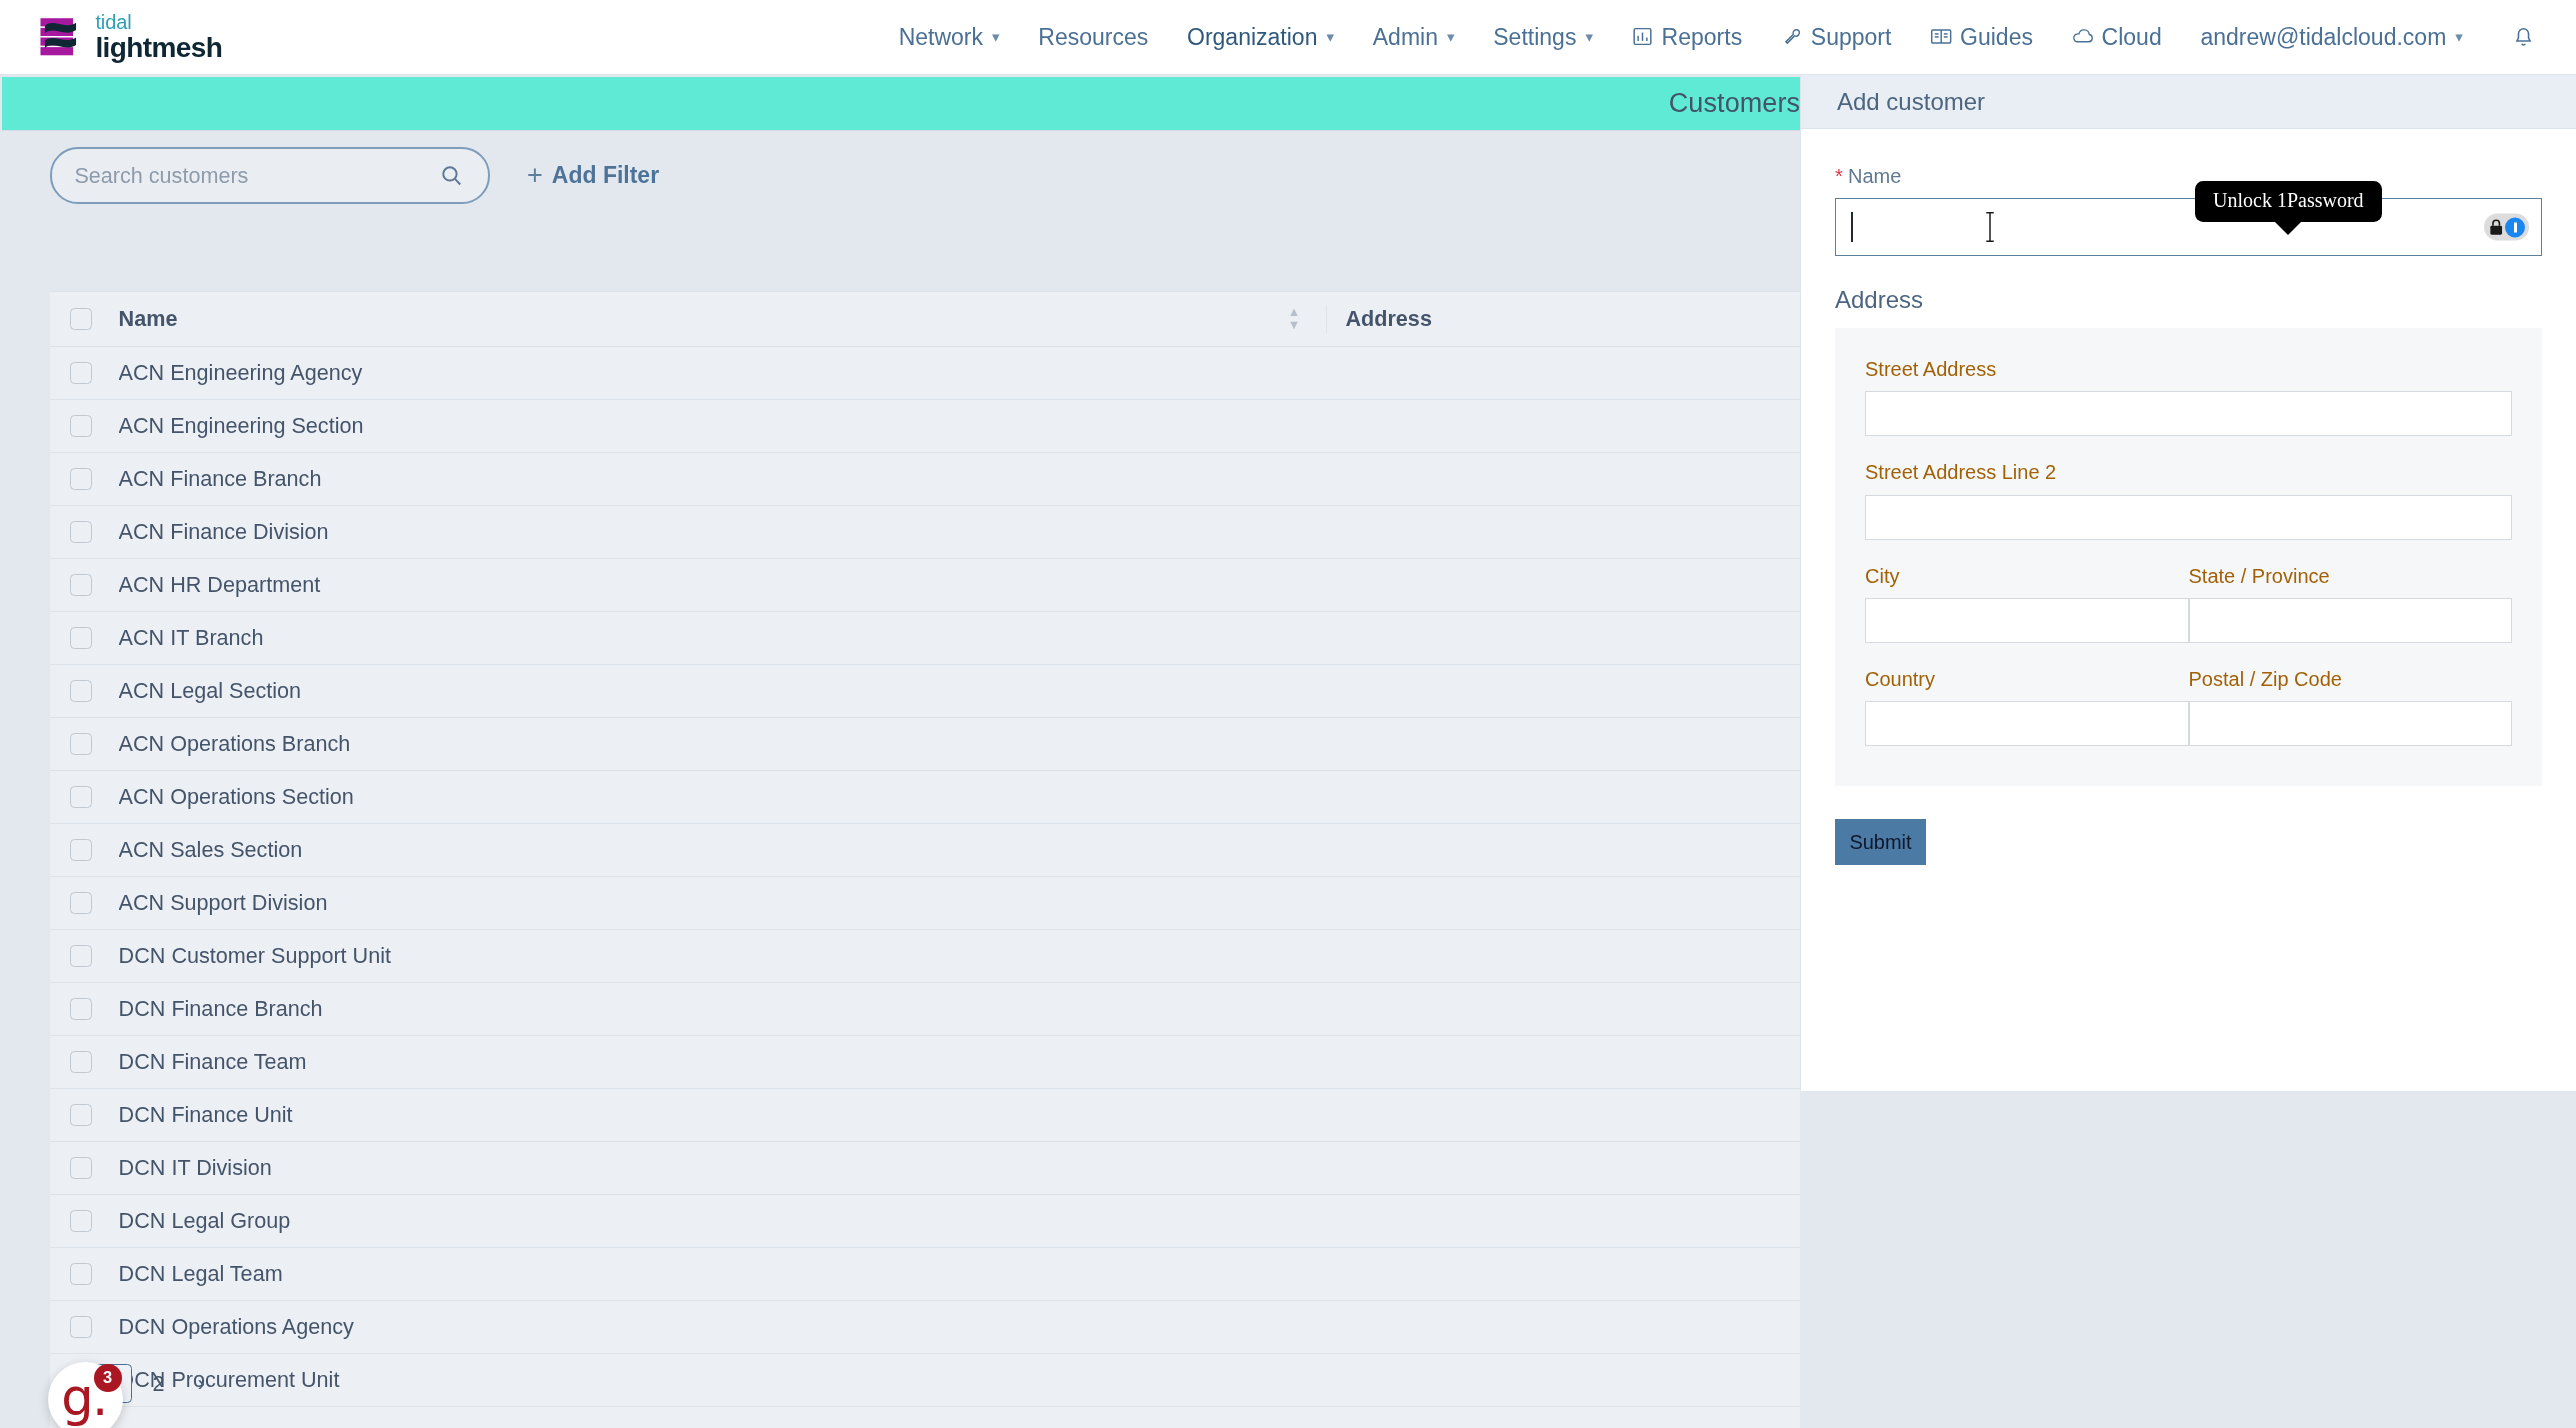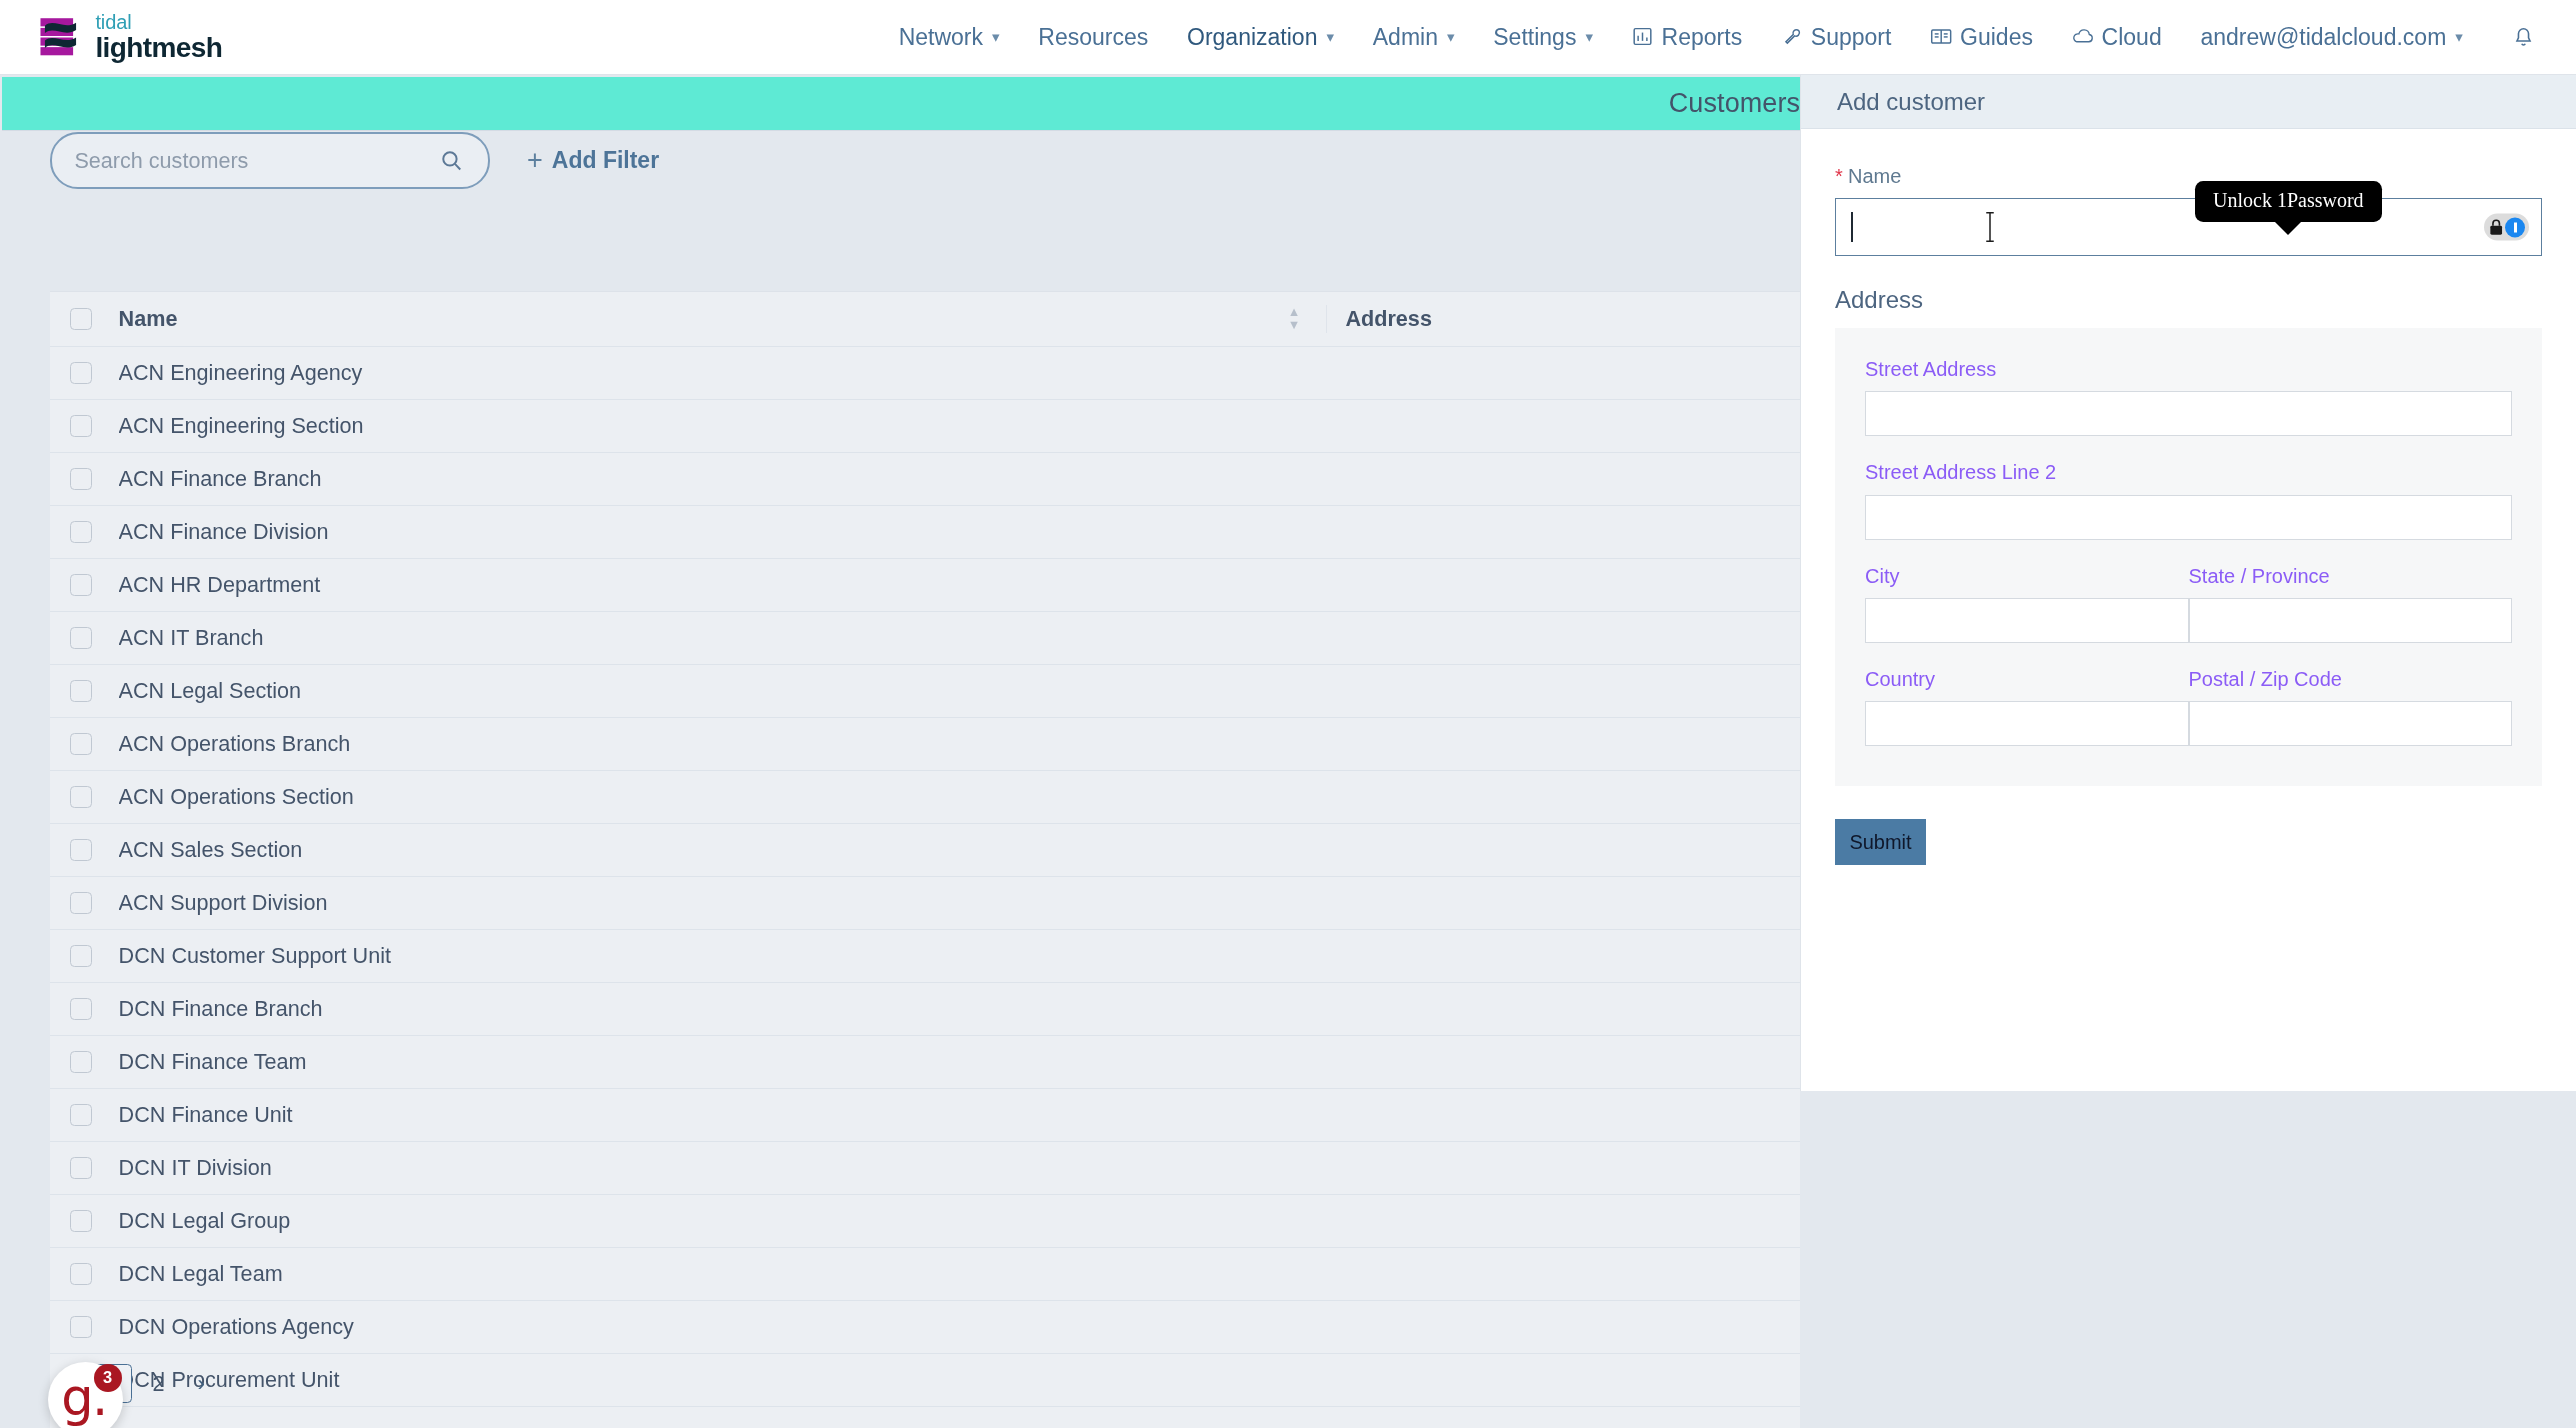--- a/index.html
+++ b/index.html
@@ -113,21 +113,21 @@
   }
   .page-title {
     margin-left: 54px;
     font-size: 27px;
     color: #44546a;
     letter-spacing: 0.1px;
   }
 
   .toolbar {
     position: absolute;
-    left: 0; top: 42px;
+    left: 0; top: 57px;
     width: 2049px;
     height: 87px;
     display: flex;
     align-items: center;
   }
   .search-box {
     margin-left: 50px;
     width: 440px;
     height: 57px;
     border: 2.2px solid #7e9dbb;
@@ -414,21 +414,21 @@
     margin: 30px 0 13.4px 0;
   }
 
   .fieldset {
     background: #f6f7f8;
     padding: 30px 30px 40px 30px;
     width: 707px;
   }
   .fs-label {
     font-size: 20px;
-    color: #8b5cf6;
+    color: #a16207;
     margin-bottom: 10.4px;
   }
   .fs-input {
     width: 100%;
     height: 45px;
     background: #ffffff;
     border: 1.5px solid #d5dae0;
   }
   .fs-row { display: flex; }
   .fs-col { flex: 1; }

